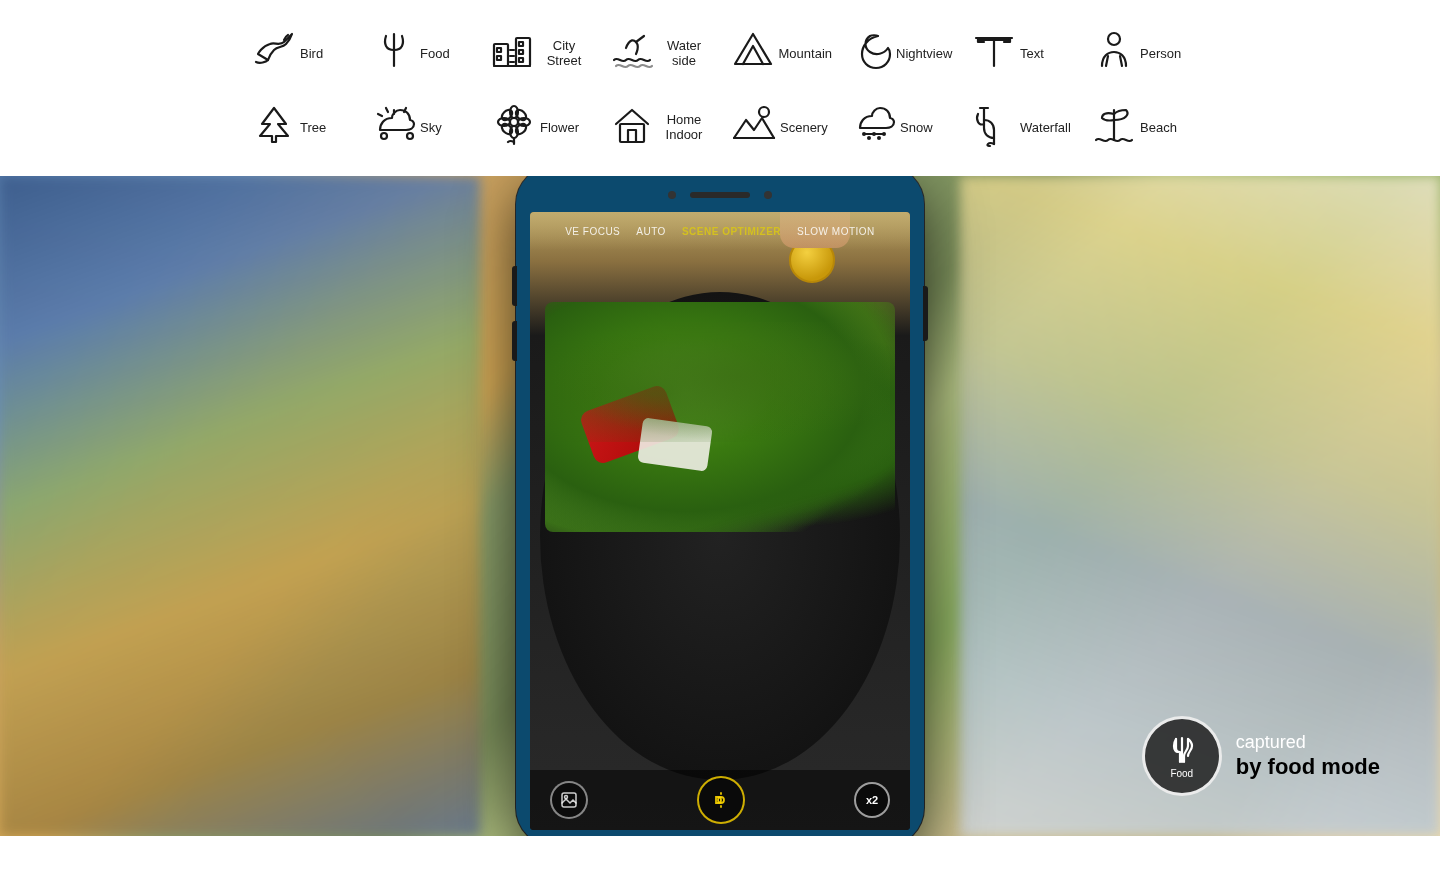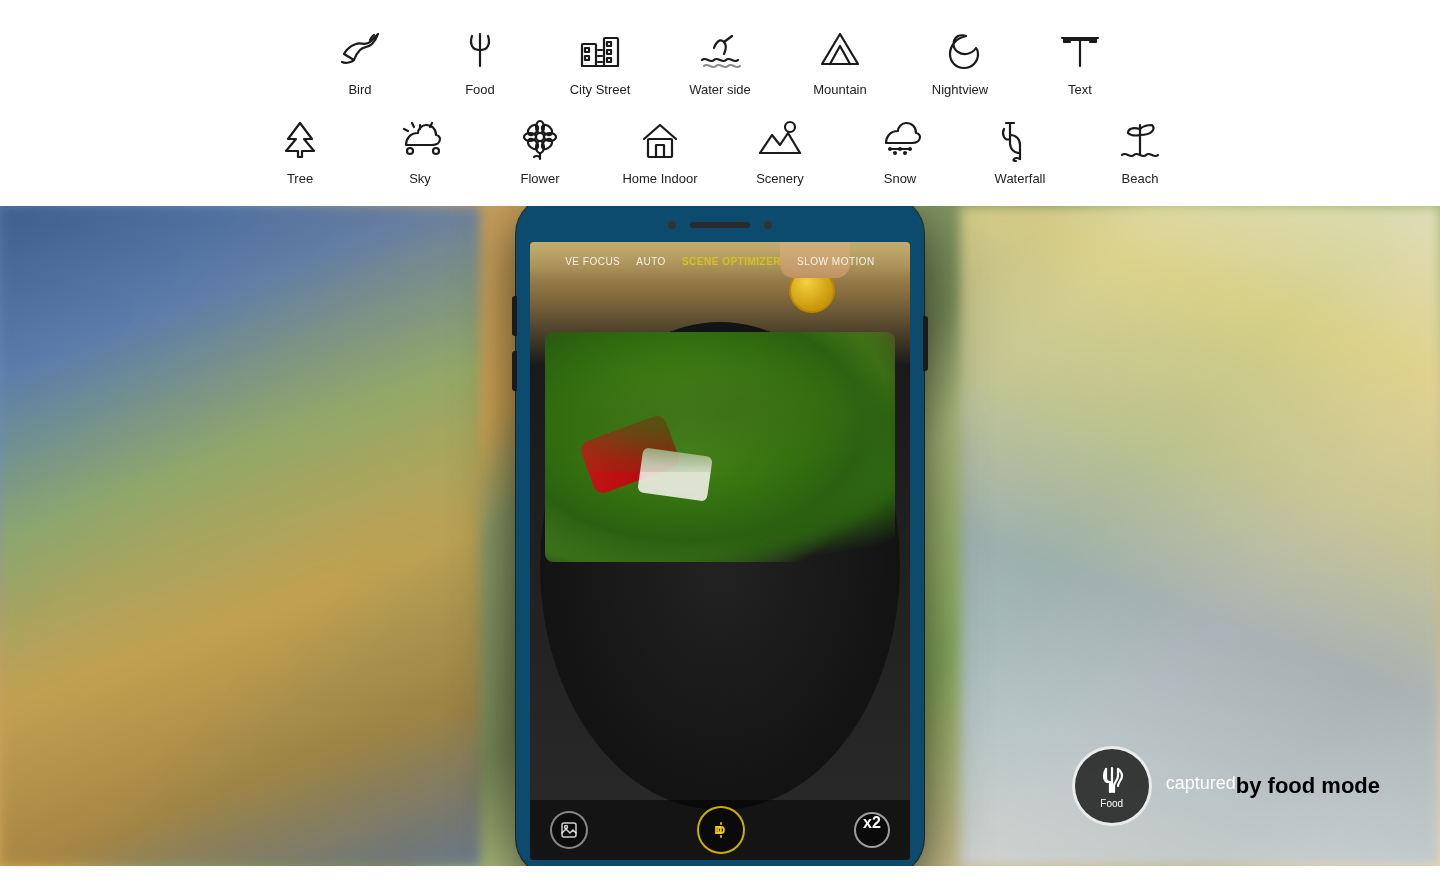--- a/index.html
+++ b/index.html
@@ -14,21 +14,21 @@
       align-items: center;
     }
     .icons-row {
       display: flex;
       justify-content: center;
       gap: 0;
       margin-bottom: 4px;
     }
     .icon-item {
       display: flex;
-      flex-direction: column;
+      flex-direction: row;
       align-items: center;
       width: 120px;
       padding: 6px 8px;
     }
     .icon-svg {
       width: 52px;
       height: 52px;
       display: flex;
       align-items: center;
       justify-content: center;
@@ -205,24 +205,24 @@
       display: flex;
       align-items: center;
       justify-content: center;
     }
     .zoom-badge {
       width: 36px; height: 36px;
       border-radius: 50%;
       border: 2px solid rgba(255,255,255,0.6);
       background: rgba(0,0,0,0.5);
       color: #fff;
-      font-size: 16px;
+      font-size: 11px;
       font-weight: 700;
       display: flex;
-      align-items: flex-start;
+      align-items: center;
       justify-content: center;
     }
 
     
     .food-badge {
       position: absolute;
       bottom: 40px;
       right: 60px;
       display: flex;
       align-items: center;
@@ -248,21 +248,21 @@
       stroke-linecap: round;
       stroke-linejoin: round;
     }
     .food-badge-label {
       font-size: 10px;
       color: #fff;
       font-weight: 500;
     }
     .food-badge-text {
       display: flex;
-      flex-direction: row;
+      flex-direction: column;
     }
     .food-badge-text .line1 {
       font-size: 18px;
       color: #fff;
       font-weight: 300;
       line-height: 1.2;
     }
     .food-badge-text .line2 {
       font-size: 22px;
       color: #000000;
@@ -384,20 +384,30 @@
             <line x1="24" y1="14" x2="24" y2="40"></line>
             <line x1="6" y1="12" x2="42" y2="12"></line>
             <path d="M8 12 L8 16 L14 16"></path>
             <path d="M40 12 L40 16 L34 16"></path>
           </svg>
       </div>
       <span class="icon-label">Text</span>
     </div>
 
 
+    <div class="icon-item">
+      <div class="icon-svg">
+        <svg viewBox="0 0 48 48">
+            <circle cx="24" cy="13" r="6"></circle>
+            <path d="M12 40 C12 30 18 26 24 26 C30 26 36 30 36 40"></path>
+            <path d="M18 30 L16 40 M30 30 L32 40"></path>
+          </svg>
+      </div>
+      <span class="icon-label">Person</span>
+    </div>
 
   </div>
 
   <div class="icons-row">
 
 
     <div class="icon-item">
       <div class="icon-svg">
         <svg viewBox="0 0 48 48">
             <path d="M24 8 L36 24 H28 L38 36 H26 L26 42 H22 L22 36 H10 L20 24 H12 Z"></path>

